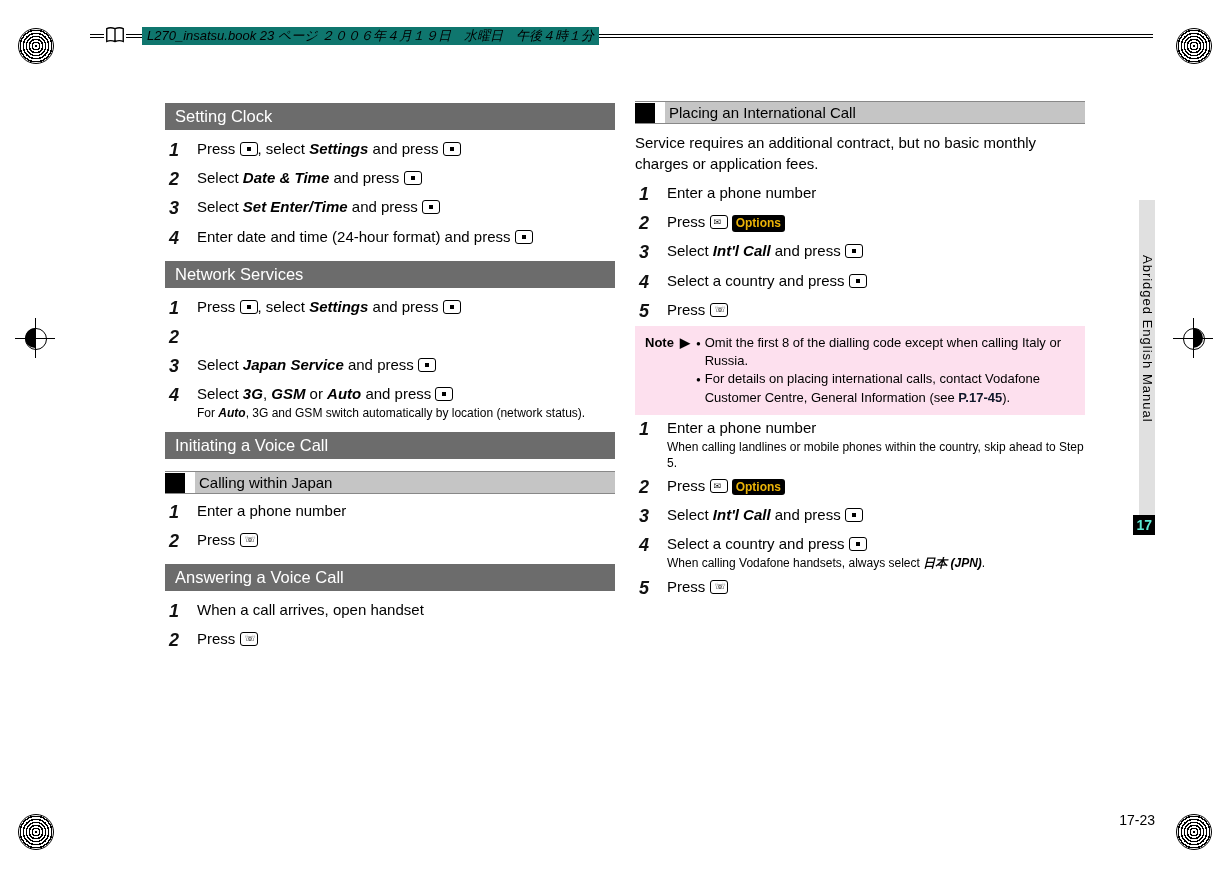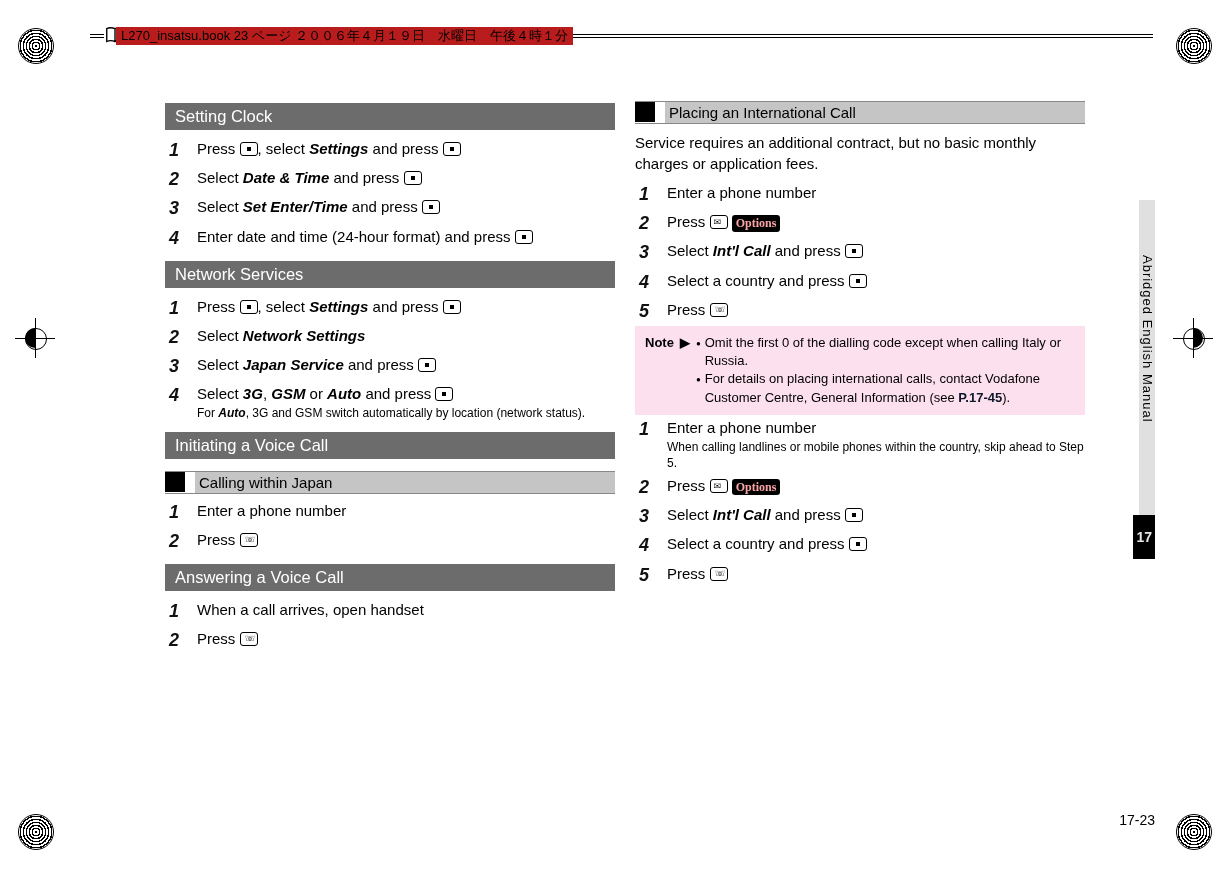--- a/index.html
+++ b/index.html
@@ -69,24 +69,25 @@
   top: 34px;
   left: 90px;
   right: 75px;
   height: 2px;
   border-top: 1px solid #000;
   border-bottom: 1px solid #000;
 }
 .header-text {
   position: absolute;
   top: 27px;
-  left: 116px;
+  left: 142px;
   font-size: 13px;
-  background: #b91c1c;
+  background: #0f766e;
   padding: 0 5px;
+  font-style: italic;
 }
 .header-icon {
   position: absolute;
   top: 25px;
   left: 104px;
   width: 22px;
   height: 22px;
   background: #fff;
 }
 .header-icon svg { width: 22px; height: 22px; }
@@ -108,21 +109,21 @@
   background: #6c6c6c;
   color: #fff;
   padding: 4px 10px;
   font-size: 16.5px;
   font-weight: 500;
   margin-top: 8px;
   margin-bottom: 6px;
 }
 .sub-header {
   display: flex;
-  align-items: flex-start;
+  align-items: flex-end;
   margin-top: 6px;
   margin-bottom: 4px;
   border-bottom: 1px solid #888;
   border-top: 1px solid #888;
 }
 .sub-header .black-box {
   width: 20px;
   height: 20px;
   background: #000;
   margin-right: 10px;
@@ -206,24 +207,24 @@
 .btn-msg::after {
   content: '✉';
   position: absolute;
   font-size: 9px;
   top: 0px;
   left: 3px;
 }
 .options-badge {
   display: inline-block;
   background: #000;
-  color: #fca5a5;
+  color: #eab308;
   border-radius: 3px;
   padding: 0 4px;
-  font-family: Liberation Serif, serif;
+  font-family: Liberation Sans, sans-serif;
   font-size: 12px;
   font-weight: bold;
   vertical-align: middle;
 }
 .note-box {
   background: #fde0ee;
   padding: 8px 10px 8px 10px;
   font-size: 13px;
   line-height: 1.4;
   display: flex;
@@ -256,22 +257,22 @@
   top: 155px;
   writing-mode: vertical-rl;
   font-size: 13px;
   letter-spacing: 1px;
 }
 .tab-17 {
   position: absolute;
   right: 0;
   top: 415px;
   background: #000;
-  color: #e5e5e5;
-  padding: 14px 3px;
+  color: #5eead4;
+  padding: 2px 3px;
   font-size: 14px;
   font-weight: bold;
   writing-mode: horizontal-tb;
 }
 .gray-strip {
   position: absolute;
   right: 0;
   top: 100px;
   width: 16px;
   height: 315px;
@@ -341,21 +342,20 @@
         <div class="step-body"><span>Enter date and time (24-hour format) and press </span><span class="btn-icon btn-square"></span></div>
       </div>
 
     <div class="section-header">Network Services</div>
     <div class="step">
         <div class="step-num">1</div>
         <div class="step-body"><span>Press </span><span class="btn-icon btn-square"></span><span>, select </span><span class="bold-italic">Settings</span><span> and press </span><span class="btn-icon btn-square"></span></div>
       </div>
     <div class="step">
         <div class="step-num">2</div>
-        <div class="step-body"><span>Select </span><span class="bold-italic">Network Settings</span></div>
       </div>
     <div class="step">
         <div class="step-num">3</div>
         <div class="step-body"><span>Select </span><span class="bold-italic">Japan Service</span><span> and press </span><span class="btn-icon btn-square"></span></div>
       </div>
     <div class="step">
         <div class="step-num">4</div>
         <div class="step-body"><span>Select </span><span class="bold-italic">3G</span><span>, </span><span class="bold-italic">GSM</span><span> or </span><span class="bold-italic">Auto</span><span> and press </span><span class="btn-icon btn-square"></span><div class="step-sub"><span>For </span><span class="bold-italic">Auto</span><span>, 3G and GSM switch automatically by location (network status).</span></div></div>
       </div>
 
@@ -409,21 +409,21 @@
     <div class="step">
         <div class="step-num">5</div>
         <div class="step-body"><span>Press </span><span class="btn-call"></span></div>
       </div>
 
     <div class="note-box">
       <div class="note-label">Note</div>
       <div class="note-arrow">▶</div>
       <div class="note-body">
         <div class="bullet">
-            <span>Omit the first 0 of the dialling code except when calling Italy or Russia.</span>
+            <span>Omit the first 8 of the dialling code except when calling Italy or Russia.</span>
           </div>
         <div class="bullet">
             <span><span>For details on placing international calls, contact Vodafone Customer Centre, General Information (see </span><span class="pink-ref">P.17-45</span><span>).</span></span>
           </div>
       </div>
     </div>
 
     <div class="step">
         <div class="step-num">1</div>
         <div class="step-body"><span>Enter a phone number</span><div class="step-sub">When calling landlines or mobile phones within the country, skip ahead to Step 5.</div></div>
@@ -431,21 +431,21 @@
     <div class="step">
         <div class="step-num">2</div>
         <div class="step-body"><span>Press </span><span class="btn-msg"></span> <span class="options-badge">Options</span></div>
       </div>
     <div class="step">
         <div class="step-num">3</div>
         <div class="step-body"><span>Select </span><span class="bold-italic">Int'l Call</span><span> and press </span><span class="btn-icon btn-square"></span></div>
       </div>
     <div class="step">
         <div class="step-num">4</div>
-        <div class="step-body"><span>Select a country and press </span><span class="btn-icon btn-square"></span></div>
+        <div class="step-body"><span>Select a country and press </span><span class="btn-icon btn-square"></span><div class="step-sub"><span>When calling Vodafone handsets, always select </span><span class="bold-italic">日本 (JPN)</span><span>.</span></div></div>
       </div>
     <div class="step">
         <div class="step-num">5</div>
         <div class="step-body"><span>Press </span><span class="btn-call"></span></div>
       </div>
   </div>
 </div>
 
 <div class="side-tab">
   <div class="gray-strip"></div>

